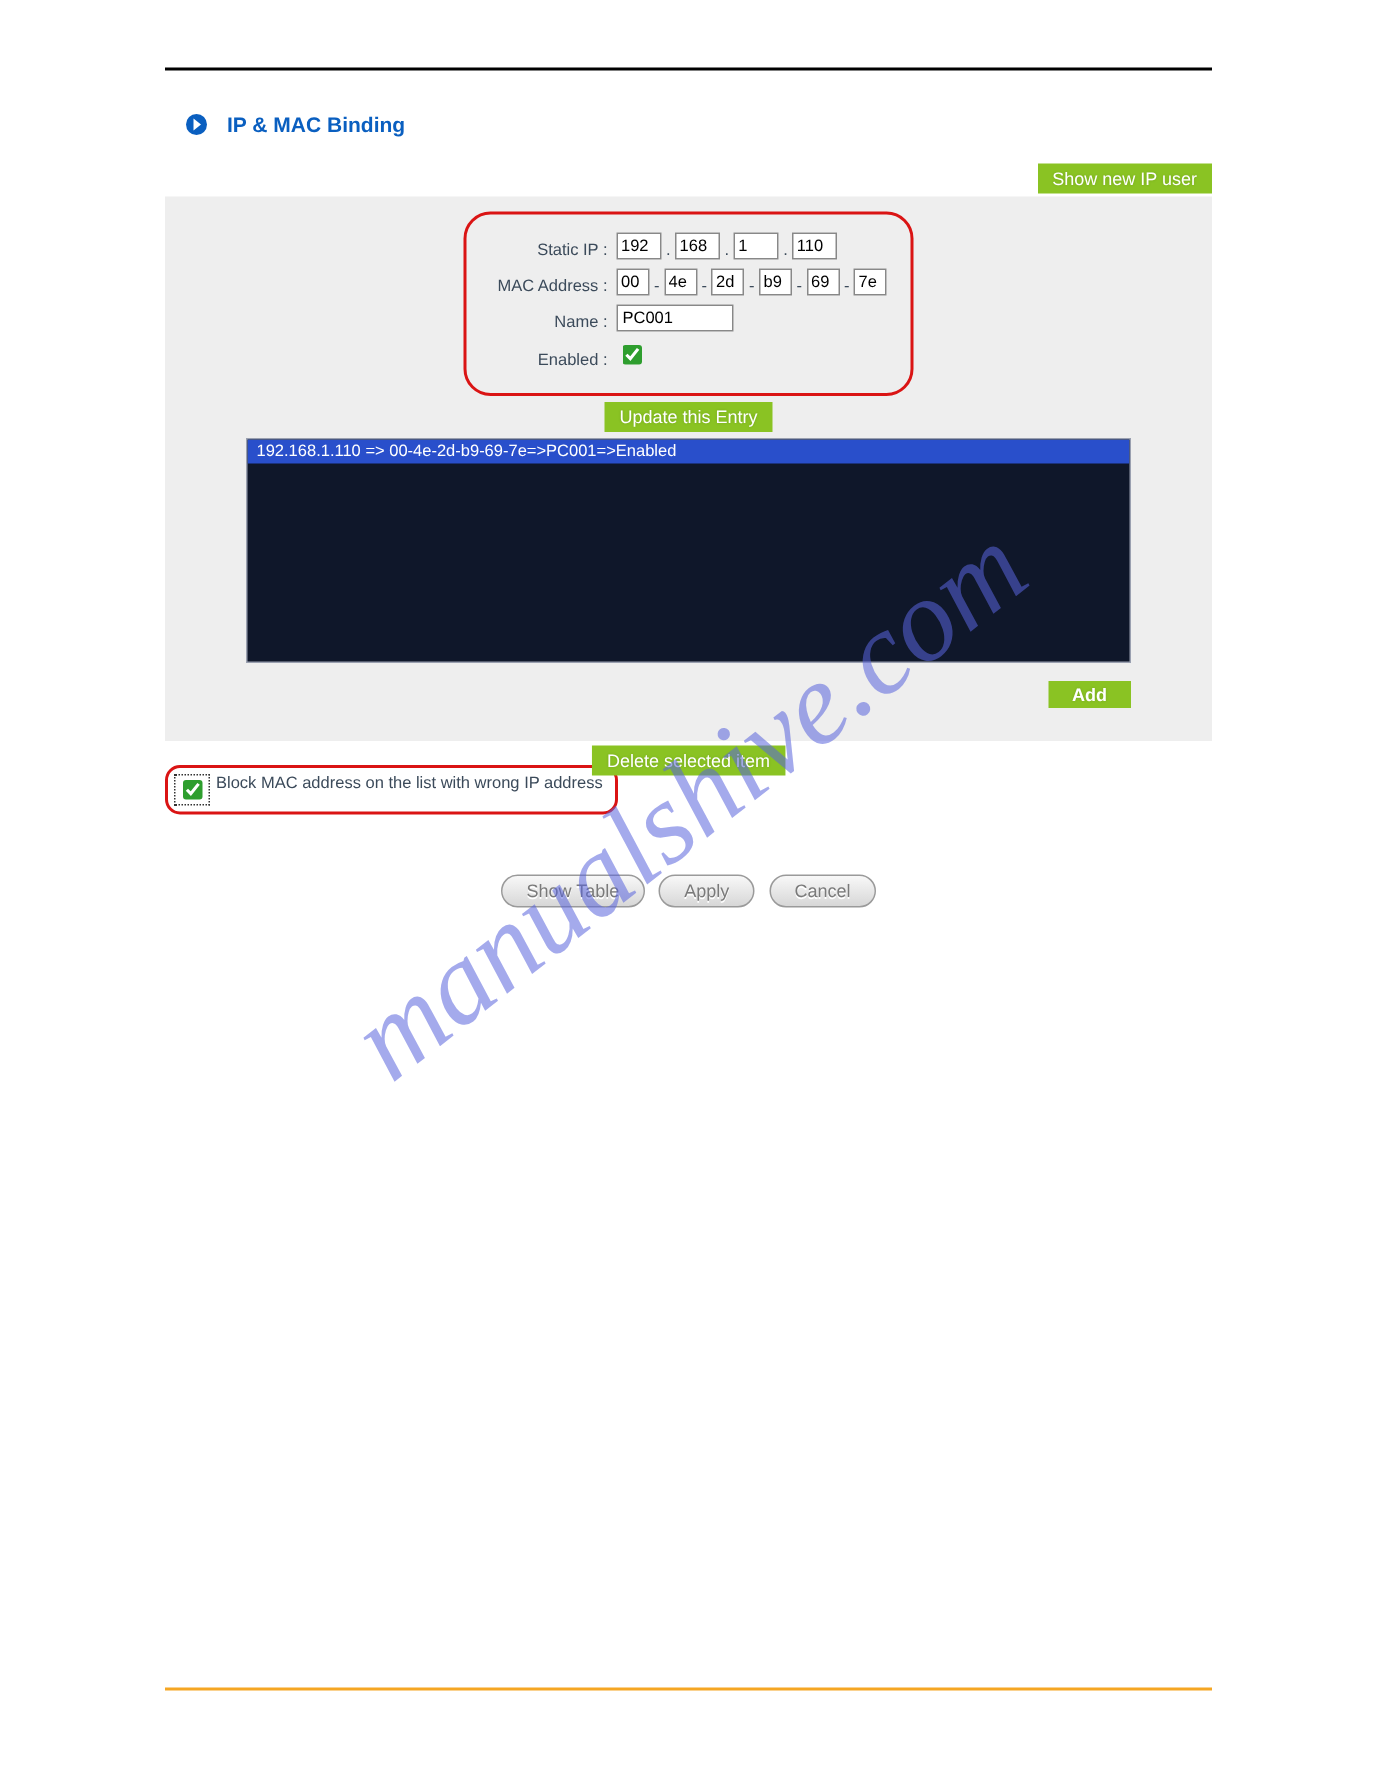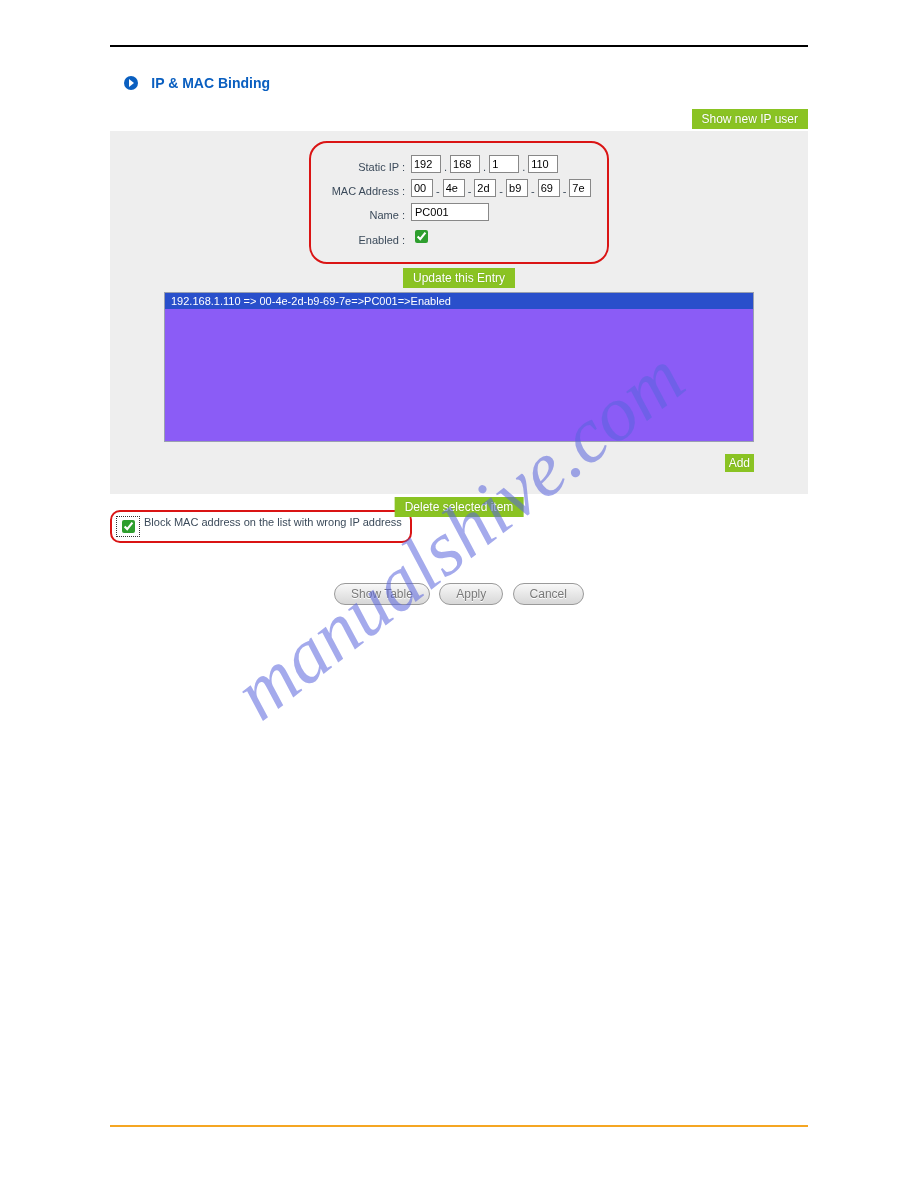--- a/index.html
+++ b/index.html
@@ -80,21 +80,21 @@
   }
   .green-btn {
     background: #8ac323;
     color: #ffffff;
     font-size: 12px;
     padding: 3px 10px;
     border: none;
     display: inline-block;
     text-shadow: 0 0 2px rgba(0,0,0,0.15);
   }
-  .green-btn.narrow { padding: 2px 4px; }
+  .green-btn.narrow { padding: 2px 16px; font-weight: bold; }
   .panel {
     background: #eeeeee;
     padding: 10px 18px 18px 18px;
     margin-bottom: 16px;
   }
   .form-box {
     border: 2px solid #da1414;
     border-radius: 18px;
     width: 300px;
     margin: 0 auto 4px auto;
@@ -133,21 +133,21 @@
   .sep { font-size: 11px; padding: 0 3px; color:#3b4a5a; }
   .chk {
     width: 13px; height: 13px;
     accent-color: #2e9e2e;
   }
   .update-row {
     text-align: center;
     margin-bottom: 4px;
   }
   .entry-list {
-    background: #8b5cf6;
+    background: #0f172a;
     border: 1px solid #9aa0b0;
     width: 590px;
     height: 150px;
     margin: 0 auto 12px auto;
     overflow: hidden;
   }
   .entry-selected {
     background: #294fcb;
     color: #ffffff;
     font-size: 11px;

